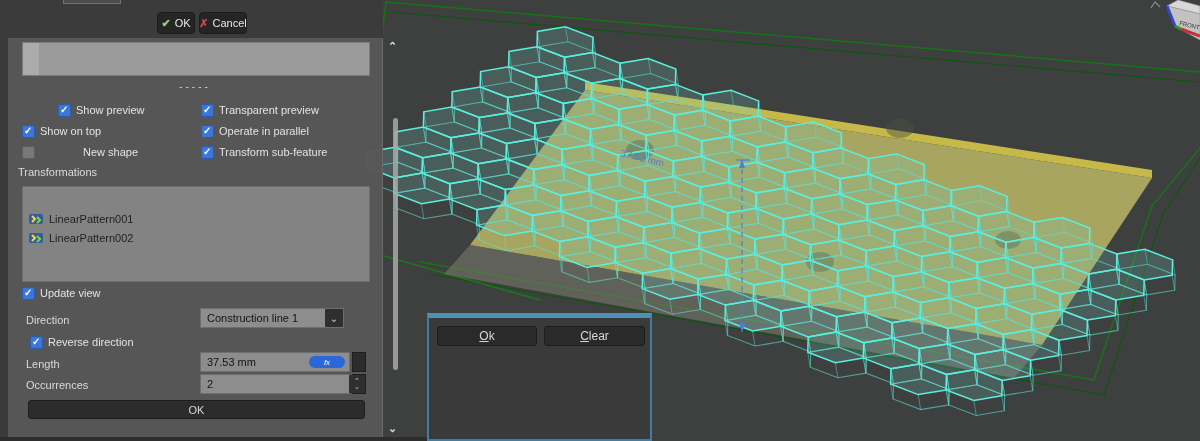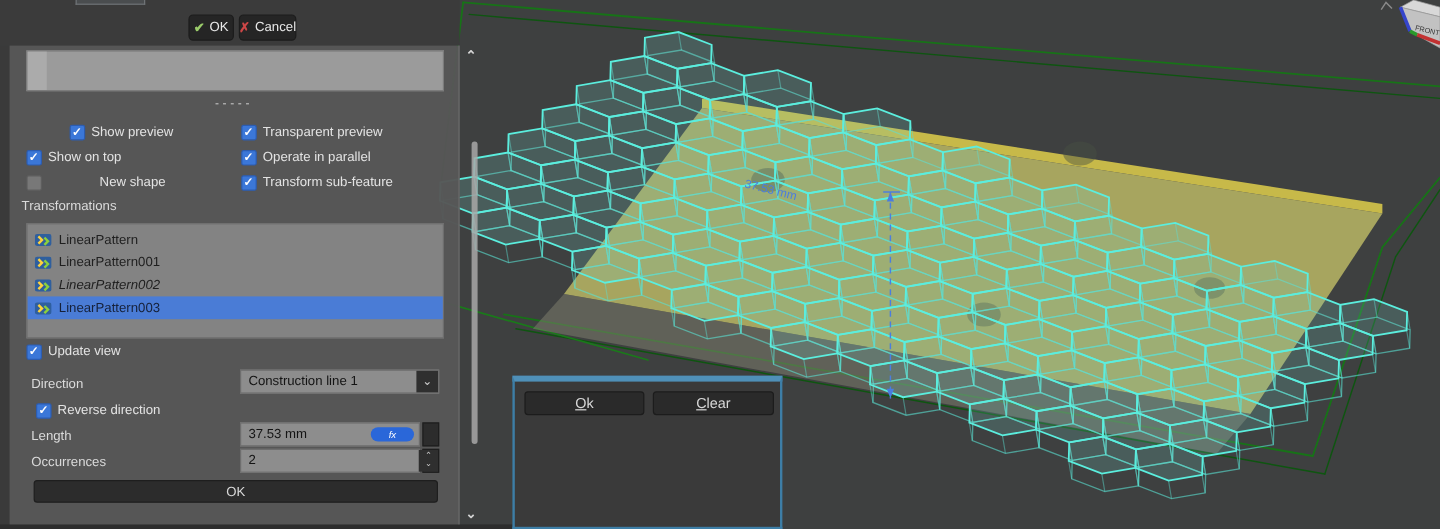--- a/index.html
+++ b/index.html
@@ -1021,61 +1021,45 @@
       <span class="cb-label">Operate in parallel</span>
     </div>
     <div class="cb-row" style="left:193px; top:107px;">
       <span class="cb checked"></span>
       <span class="cb-label">Transform sub-feature</span>
     </div>
 
     <div class="plabel" style="left:10px; top:128px;">Transformations</div>
 
     <div class="listbox">
-      <div class="lrow" style="top:3px;">
-        <svg class="licon" viewBox="0 0 14 12">
-          <rect x="0" y="1" width="14" height="10" rx="2" fill="#2f5f9e"></rect>
-          <polyline points="3,9 6,6 3,3" stroke="#ffd23c" stroke-width="2" fill="none"></polyline>
-          <polyline points="8,10 11,7 8,4" stroke="#8cd03c" stroke-width="2" fill="none"></polyline>
-        </svg>
-        <span>LinearPattern</span>
-      </div>
       <div class="lrow" style="top:22px;">
         <svg class="licon" viewBox="0 0 14 12">
           <rect x="0" y="1" width="14" height="10" rx="2" fill="#2f5f9e"></rect>
           <polyline points="3,9 6,6 3,3" stroke="#ffd23c" stroke-width="2" fill="none"></polyline>
           <polyline points="8,10 11,7 8,4" stroke="#8cd03c" stroke-width="2" fill="none"></polyline>
         </svg>
         <span>LinearPattern001</span>
       </div>
-      <div class="lrow" style="top:41px;font-style:italic;">
+      <div class="lrow" style="top:41px;">
         <svg class="licon" viewBox="0 0 14 12">
           <rect x="0" y="1" width="14" height="10" rx="2" fill="#2f5f9e"></rect>
           <polyline points="3,9 6,6 3,3" stroke="#ffd23c" stroke-width="2" fill="none"></polyline>
           <polyline points="8,10 11,7 8,4" stroke="#8cd03c" stroke-width="2" fill="none"></polyline>
         </svg>
         <span>LinearPattern002</span>
       </div>
-      <div class="lrow selected" style="top:60px;">
-        <svg class="licon" viewBox="0 0 14 12">
-          <rect x="0" y="1" width="14" height="10" rx="2" fill="#2f5f9e"></rect>
-          <polyline points="3,9 6,6 3,3" stroke="#ffd23c" stroke-width="2" fill="none"></polyline>
-          <polyline points="8,10 11,7 8,4" stroke="#8cd03c" stroke-width="2" fill="none"></polyline>
-        </svg>
-        <span>LinearPattern003</span>
-      </div>
     </div>
 
     <div class="cb-row" style="left:14px; top:248px;">
       <span class="cb checked"></span>
       <span class="cb-label">Update view</span>
     </div>
 
     <div class="plabel" style="left:18px; top:276px;">Direction</div>
-    <div class="field" style="left:192px; top:270px; width:166px;">
+    <div class="field" style="left:192px; top:270px; width:144px;">
       <span>Construction line 1</span>
       <span class="combo-arrow">⌄</span>
     </div>
 
     <div class="cb-row" style="left:22px; top:297px;">
       <span class="cb checked"></span>
       <span class="cb-label">Reverse direction</span>
     </div>
 
     <div class="plabel" style="left:18px; top:320px;">Length</div>

